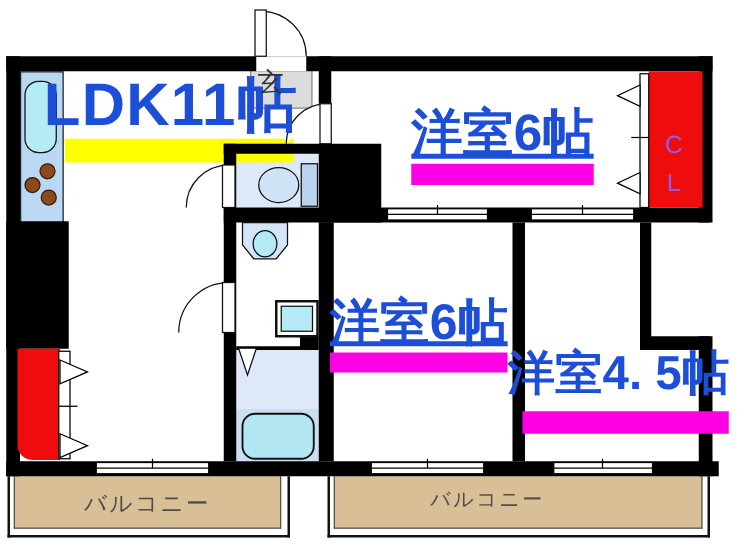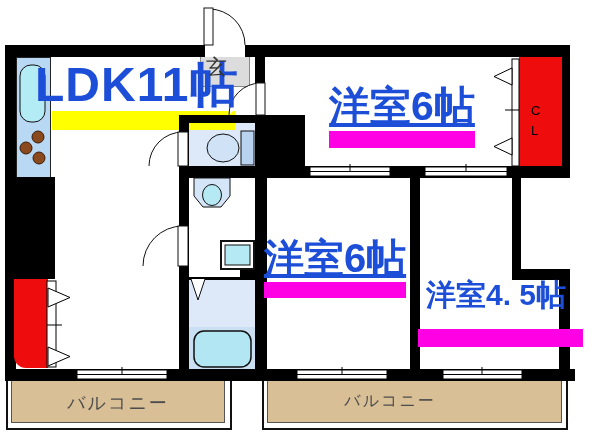--- a/index.html
+++ b/index.html
@@ -12,22 +12,22 @@
   .hl-yellow{position:absolute;z-index:2;}
   .lbl{position:absolute;z-index:7;color:#1d4ed8;line-height:1;white-space:nowrap;}
   .room-lbl{font-weight:900;}
   .center{transform:translateX(-50%);text-decoration:underline;}
   .svgov{position:absolute;left:0;top:0;z-index:5;pointer-events:none;}
   .balcony{position:absolute;z-index:1;border:2px solid #111;border-top:none;background:#fff;}
   .balcony-floor{position:absolute;left:3px;top:0;border:1px solid #555;border-top:none;}
   .balcony-lbl{position:absolute;z-index:7;color:#4d4d4d;letter-spacing:2px;text-align:center;line-height:1;}
   .genkan{position:absolute;z-index:1;background:#dcdcdc;border:1px solid #8a8a8a;}
   .genkan-lbl{font-size:21px;color:#333;}
-  .cl-lbl{position:absolute;z-index:7;width:16px;font-size:13px;line-height:1.55;
-          word-break:break-all;color:#000000;}
+  .cl-lbl{position:absolute;z-index:7;width:16px;font-size:20px;line-height:1.55;
+          word-break:break-all;text-align:center;color:#8b5cf6;}
   .counter{position:absolute;z-index:1;background:#b9d8f3;border:1px solid #222;}
 </style>
 </head>
 <body>
 
 <div class="plan">
 
   <div class="counter" style="left:16px;top:57px;width:33px;height:120px;"></div>
   <div class="genkan" style="left:200px;top:50px;width:48px;height:35px;"></div>
   <div class="fixture" style="left:189px;top:122px;width:66px;height:44px;background:#dde9f8;"></div>
@@ -145,19 +145,19 @@
     <rect x="194" y="331" width="57" height="36" rx="10" fill="#b2e6f2" stroke="#111" stroke-width="1.5"></rect>
   </svg>
 
   <div class="hl" style="left: 329px; top: 131px; width: 146px; height: 17px; background-color: rgb(255, 0, 228);"></div>
   <div class="hl" style="left: 264px; top: 282px; width: 142px; height: 16px; background-color: rgb(255, 0, 228);"></div>
   <div class="hl" style="left: 418px; top: 329px; width: 165px; height: 18px; background-color: rgb(255, 0, 228);"></div>
 
   <div class="lbl room-lbl" style="left:35px;top:61px;font-size:48px;letter-spacing:1px;">LDK11帖</div>
   <div class="lbl room-lbl center" style="left:402px;top:86px;font-size:41px;">洋室6帖</div>
   <div class="lbl room-lbl center" style="left:335px;top:238px;font-size:40px;">洋室6帖</div>
-  <div class="lbl room-lbl" style="left:426px;top:280px;font-size:30px;">洋室4. 5帖</div>
+  <div class="lbl room-lbl" style="left:406px;top:280px;font-size:38px;">洋室4. 5帖</div>
   <div class="lbl genkan-lbl" style="left:206px;top:56px;">玄</div>
   <div class="cl-lbl" style="left:531px;top:101px;">CL</div>
   <div class="balcony-lbl" style="left:58px;top:394px;width:120px;font-size:18px;">バルコニー</div>
   <div class="balcony-lbl" style="left:330px;top:393px;width:120px;font-size:16px;">バルコニー</div>
 
 </div>
 
 </body></html>

